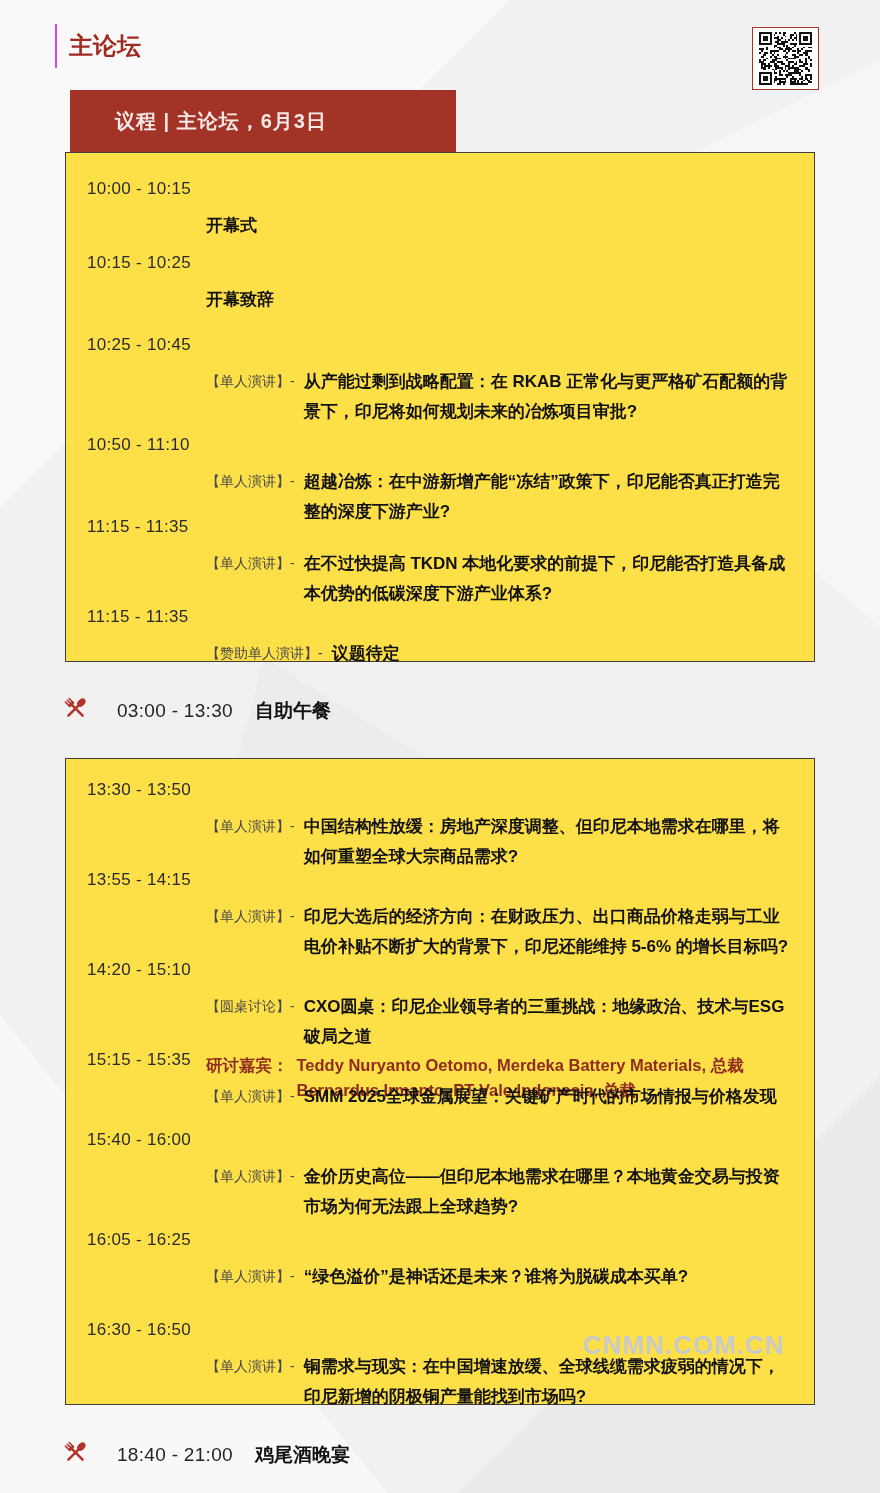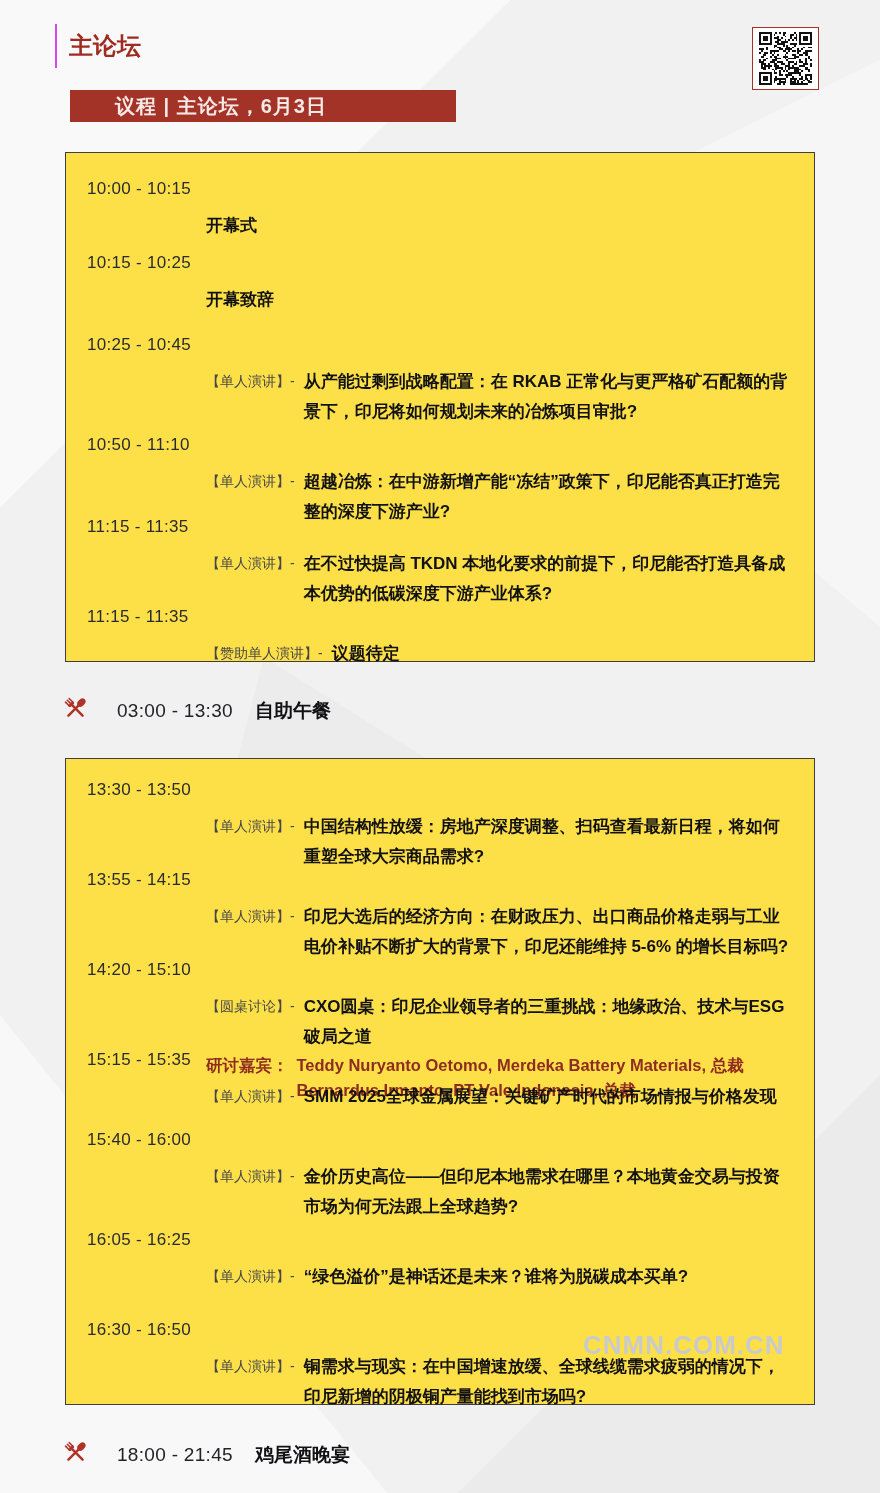--- a/index.html
+++ b/index.html
@@ -21,21 +21,21 @@
   .poly4 { background:rgba(0,0,0,.025); clip-path:polygon(100% 72%, 100% 100%, 52% 100%); }
   .poly5 { background:rgba(0,0,0,.018); clip-path:polygon(30% 44%, 68% 58%, 22% 62%); }
 
   
   .page-title {
     position:absolute; left:55px; top:24px;
     font-size:24px; font-weight:bold; color:#9e2a20;
     border-left:2px solid #d946ef; padding-left:12px; line-height:44px;
   }
   .banner {
-    position:absolute; left:70px; top:90px; width:386px; height:32px;
+    position:absolute; left:70px; top:90px; width:386px; height:62px;
     background:#a43327; color:#f6e9e6;
     font-size:20px; font-weight:bold;
     display:flex; align-items:center; padding-left:45px;
     letter-spacing:1px;
   }
   .qr-box {
     position:absolute; left:752px; top:27px; width:67px; height:63px;
     background:#ffffff; border:1px solid #a43327; padding:4px;
   }
   .qr-box svg { width:100%; height:100%; display:block; }
@@ -498,21 +498,21 @@
     <span class="break-time">03:00 - 13:30</span>
     <span class="break-label">自助午餐</span>
   </div>
 
   <div class="agenda-table table-afternoon">
     <div class="row" style="top:17px">
       <div class="rtime">13:30 - 13:50</div>
       <div class="rbody">
           <div class="rline">
         <span class="rtype">【单人演讲】-</span>
-        <span class="rtitle">中国结构性放缓：房地产深度调整、扫码查看最新日程，将如何重塑全球大宗商品需求?</span>
+        <span class="rtitle">中国结构性放缓：房地产深度调整、但印尼本地需求在哪里，将如何重塑全球大宗商品需求?</span>
       </div>
         </div>
     </div>
     <div class="row" style="top:107px">
       <div class="rtime">13:55 - 14:15</div>
       <div class="rbody">
           <div class="rline">
         <span class="rtype">【单人演讲】-</span>
         <span class="rtitle">印尼大选后的经济方向：在财政压力、出口商品价格走弱与工业电价补贴不断扩大的背景下，印尼还能维持 5-6% 的增长目标吗?</span>
       </div>
@@ -583,17 +583,17 @@
         </g>
         <g transform="rotate(-45 12 12)">
           <rect x="10.9" y="7" width="2.2" height="15" rx="1.1"></rect>
           <rect x="9" y="1" width="1.4" height="6.2" rx="0.7"></rect>
           <rect x="11.3" y="1" width="1.4" height="6.2" rx="0.7"></rect>
           <rect x="13.6" y="1" width="1.4" height="6.2" rx="0.7"></rect>
           <rect x="9" y="5.4" width="6" height="2.6" rx="1.2"></rect>
         </g>
       </svg>
     </span>
-    <span class="break-time">18:00 - 21:45</span>
+    <span class="break-time">18:40 - 21:00</span>
     <span class="break-label">鸡尾酒晚宴</span>
   </div>
 
 </div>
 
 </body></html>

